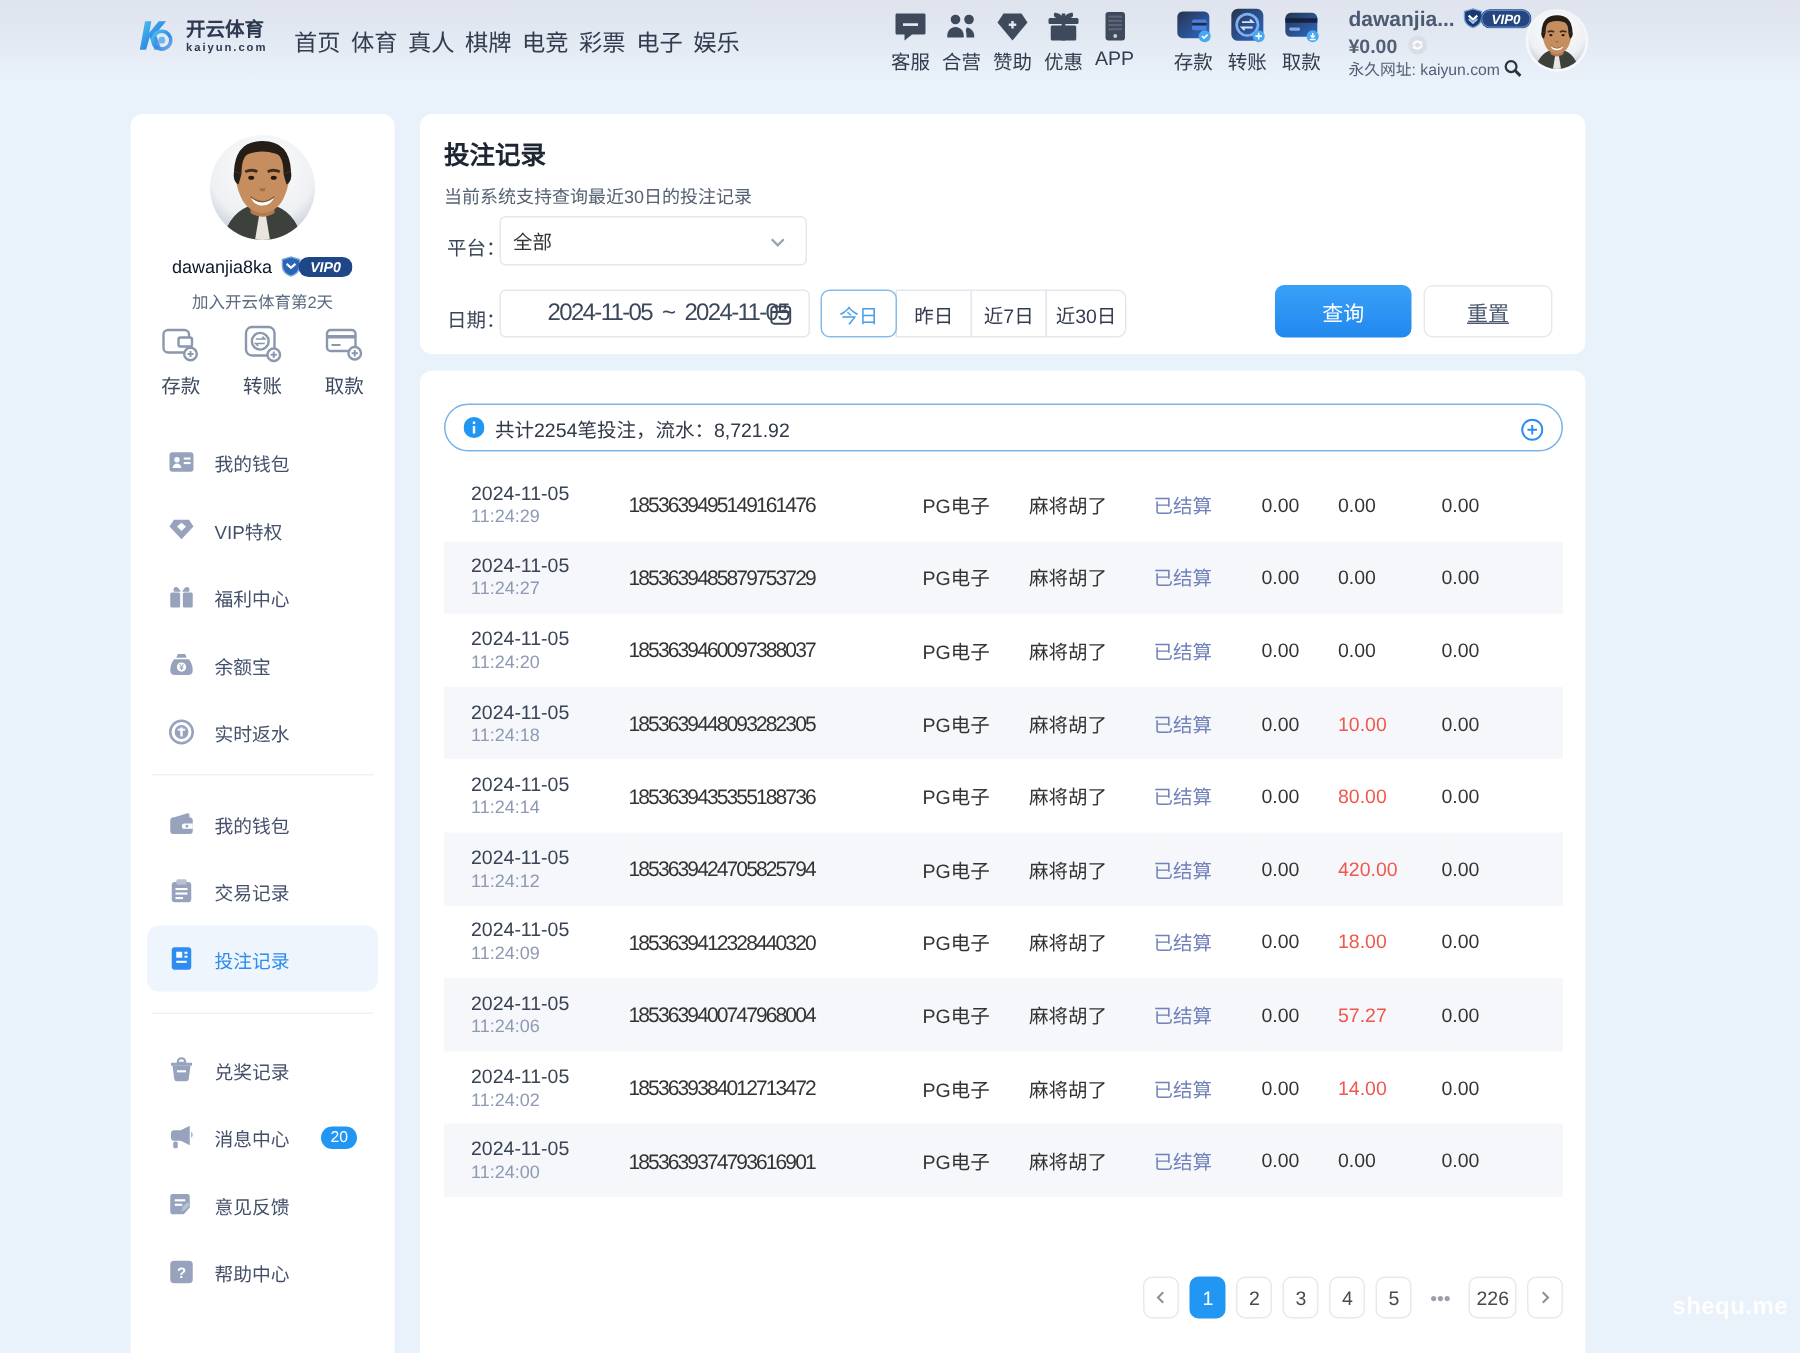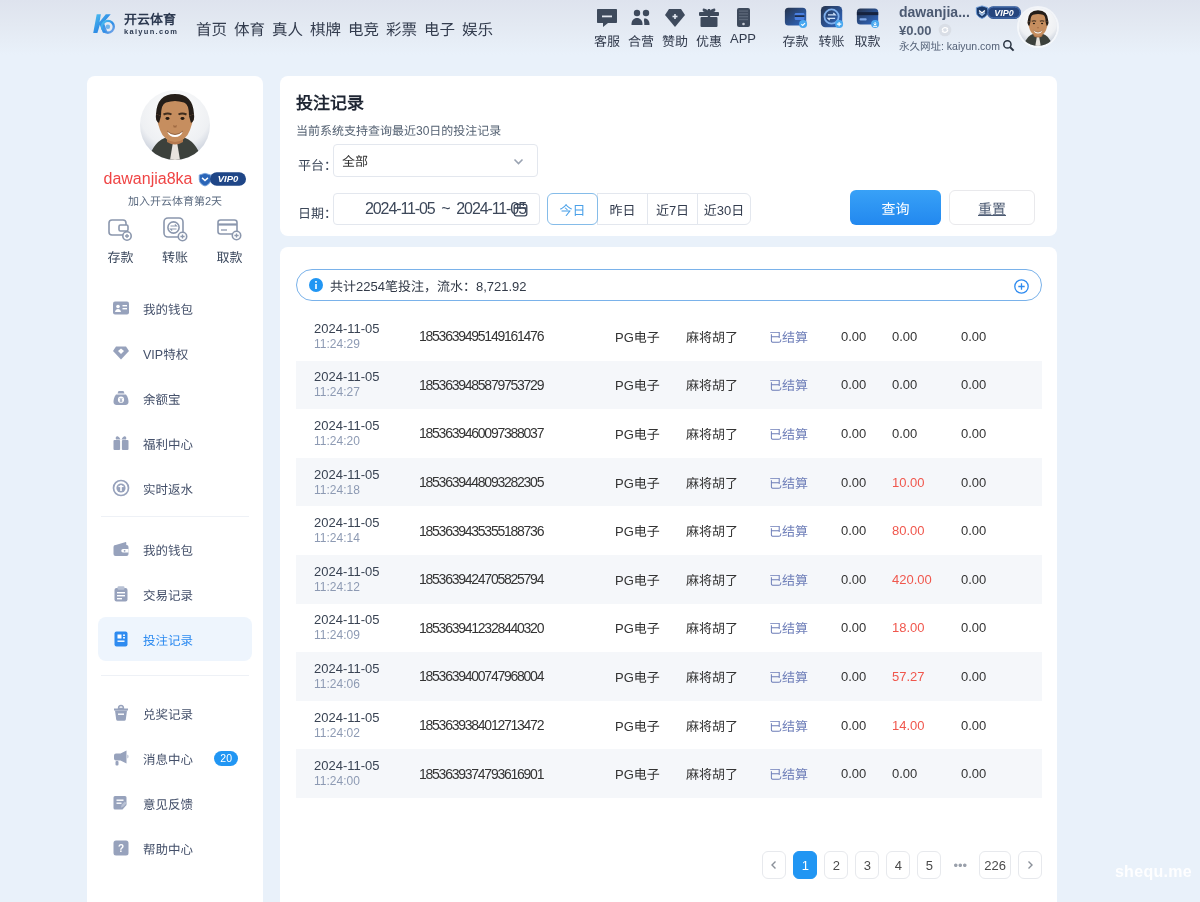--- a/index.html
+++ b/index.html
@@ -28,21 +28,21 @@
 .userblk .uname { font-size:14px; font-weight:bold; color:#4c5a72; }
 .vipwrap { display:flex; align-items:center; margin-left:4px; }
 .userblk .row2 { display:flex; align-items:flex-start; height:13px; margin-top:3px; font-weight:bold; color:#525f75; font-size:13px;}
 .userblk .row3 { height:12px; margin-top:3px; font-size:10.5px; color:#525f75; display:flex; align-items:center;}
 .avatar-top { position:absolute; left:1019px; top:8px; width:38px; height:38px; border-radius:50%; overflow:hidden; box-shadow:0 0 0 2px rgba(255,255,255,.6);}
 
 .sidebar { position:absolute; left:87px; top:76px; width:176px; height:826px;
   background:#fff; border-radius:8px 8px 0 0; }
 .avatar-big { position:absolute; left:141px; top:14px; width:70px; height:70px; border-radius:50%; overflow:hidden; position:absolute;}
 .sd-name { position:absolute; top:94px; width:176px; text-align:center; display:flex; justify-content:center; align-items:center;}
-.sd-name .nm { font-size:16px; color:#ef4444; }
+.sd-name .nm { font-size:12px; color:#0f172a; }
 .sd-join { position:absolute; top:116px; width:176px; text-align:center; font-size:11px; color:#5c6b80; }
 .quick { position:absolute; top:140px; left:0; width:176px; display:flex; justify-content:space-between; padding:0 20px; }
 .qitem { text-align:center; }
 .qitem .qic { height:28px; }
 .qitem .qlb { font-size:13px; color:#3d4a5f; margin-top:3px; }
 .menu { position:absolute; top:210px; left:11px; width:154px; }
 .mitem { height:44px; display:flex; align-items:center; padding-left:14px; border-radius:8px; margin-bottom:1px; }
 .badge20 { margin-left:auto; margin-right:14px; }
 .mitem svg { flex:0 0 18px; }
 .mitem .mt { font-size:12.5px; color:#44506a; margin-left:13px; }
@@ -365,38 +365,38 @@
     <div class="mitem">
       <svg width="18" height="18" viewBox="0 0 18 18">
           <path d="M4 2.5h10l3 4.5-8 8.5L1 7z" fill="#97a2bc"></path>
           <path d="M6 7l3 3 3-3-3-2.5z" fill="#fff"></path>
         </svg>
       <span class="mt">VIP特权</span>
       </div>
     <div class="mitem">
       <svg width="18" height="18" viewBox="0 0 18 18">
           <g fill="#97a2bc">
+            <rect x="1.5" y="6" width="6.6" height="10" rx="1"></rect>
+            <rect x="9.9" y="6" width="6.6" height="10" rx="1"></rect>
+            <path d="M4 5.5C3 3.5 4.5 1.8 6 2.5c1.2.6 2 2 2.5 3z"></path>
+            <path d="M14 5.5c1-2-.5-3.7-2-3-1.2.6-2 2-2.5 3z"></path>
+          </g>
+        </svg>
+      <span class="mt">福利中心</span>
+      </div>
+    <div class="mitem">
+      <svg width="18" height="18" viewBox="0 0 18 18">
+          <g fill="#97a2bc">
             <path d="M6.5 2h5l1 2.5h-7z"></path>
             <path d="M4 5.5h10c2 2.5 2.5 5.5 2.5 7.5 0 2-1.5 3-3 3H4.5c-1.5 0-3-1-3-3 0-2 .5-5 2.5-7.5z"></path>
             <circle cx="9" cy="10.7" r="3.1" fill="#fff"></circle>
             <text x="9" y="12.6" font-size="5.5" text-anchor="middle" fill="#97a2bc" font-weight="bold" font-family="Liberation Sans">¥</text>
           </g>
         </svg>
       <span class="mt">余额宝</span>
-      </div>
-    <div class="mitem">
-      <svg width="18" height="18" viewBox="0 0 18 18">
-          <g fill="#97a2bc">
-            <rect x="1.5" y="6" width="6.6" height="10" rx="1"></rect>
-            <rect x="9.9" y="6" width="6.6" height="10" rx="1"></rect>
-            <path d="M4 5.5C3 3.5 4.5 1.8 6 2.5c1.2.6 2 2 2.5 3z"></path>
-            <path d="M14 5.5c1-2-.5-3.7-2-3-1.2.6-2 2-2.5 3z"></path>
-          </g>
-        </svg>
-      <span class="mt">福利中心</span>
       </div>
     <div class="mitem">
       <svg width="18" height="18" viewBox="0 0 18 18">
           <circle cx="9" cy="9" r="7.5" fill="none" stroke="#97a2bc" stroke-width="1.7"></circle>
           <circle cx="9" cy="9" r="4.6" fill="#97a2bc"></circle>
           <rect x="8.2" y="6" width="1.6" height="6" fill="#fff"></rect>
           <rect x="6.5" y="6.8" width="5" height="1.3" fill="#fff"></rect>
         </svg>
       <span class="mt">实时返水</span>
       </div>

